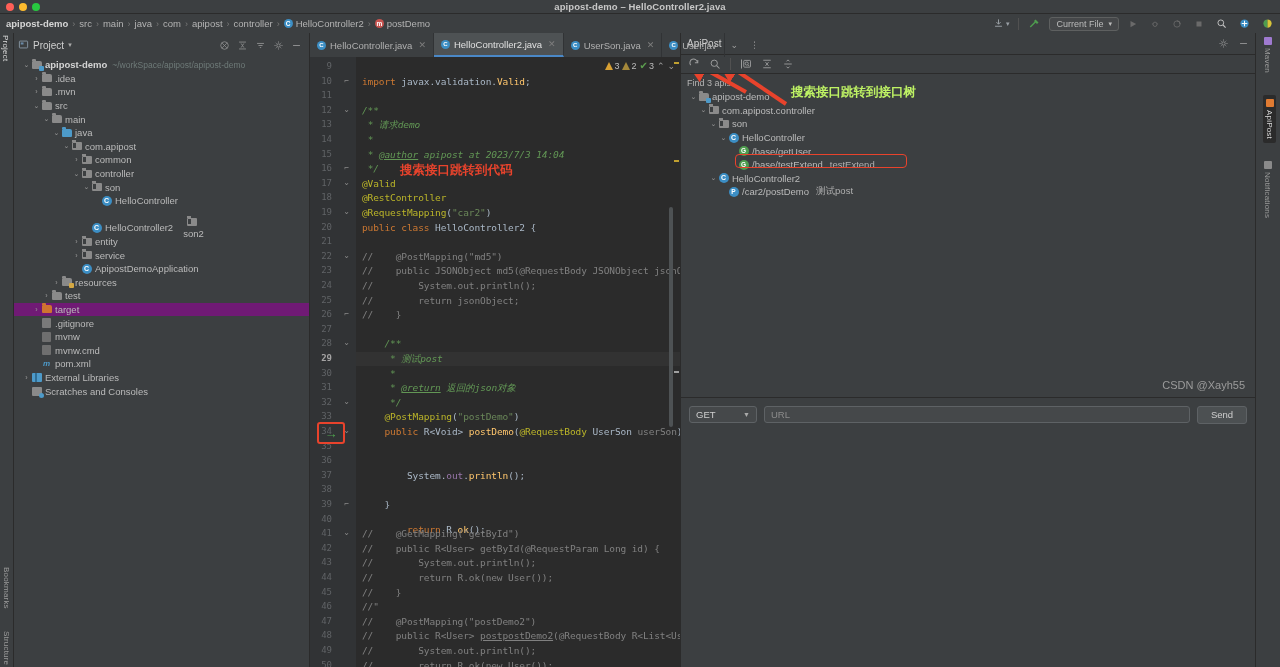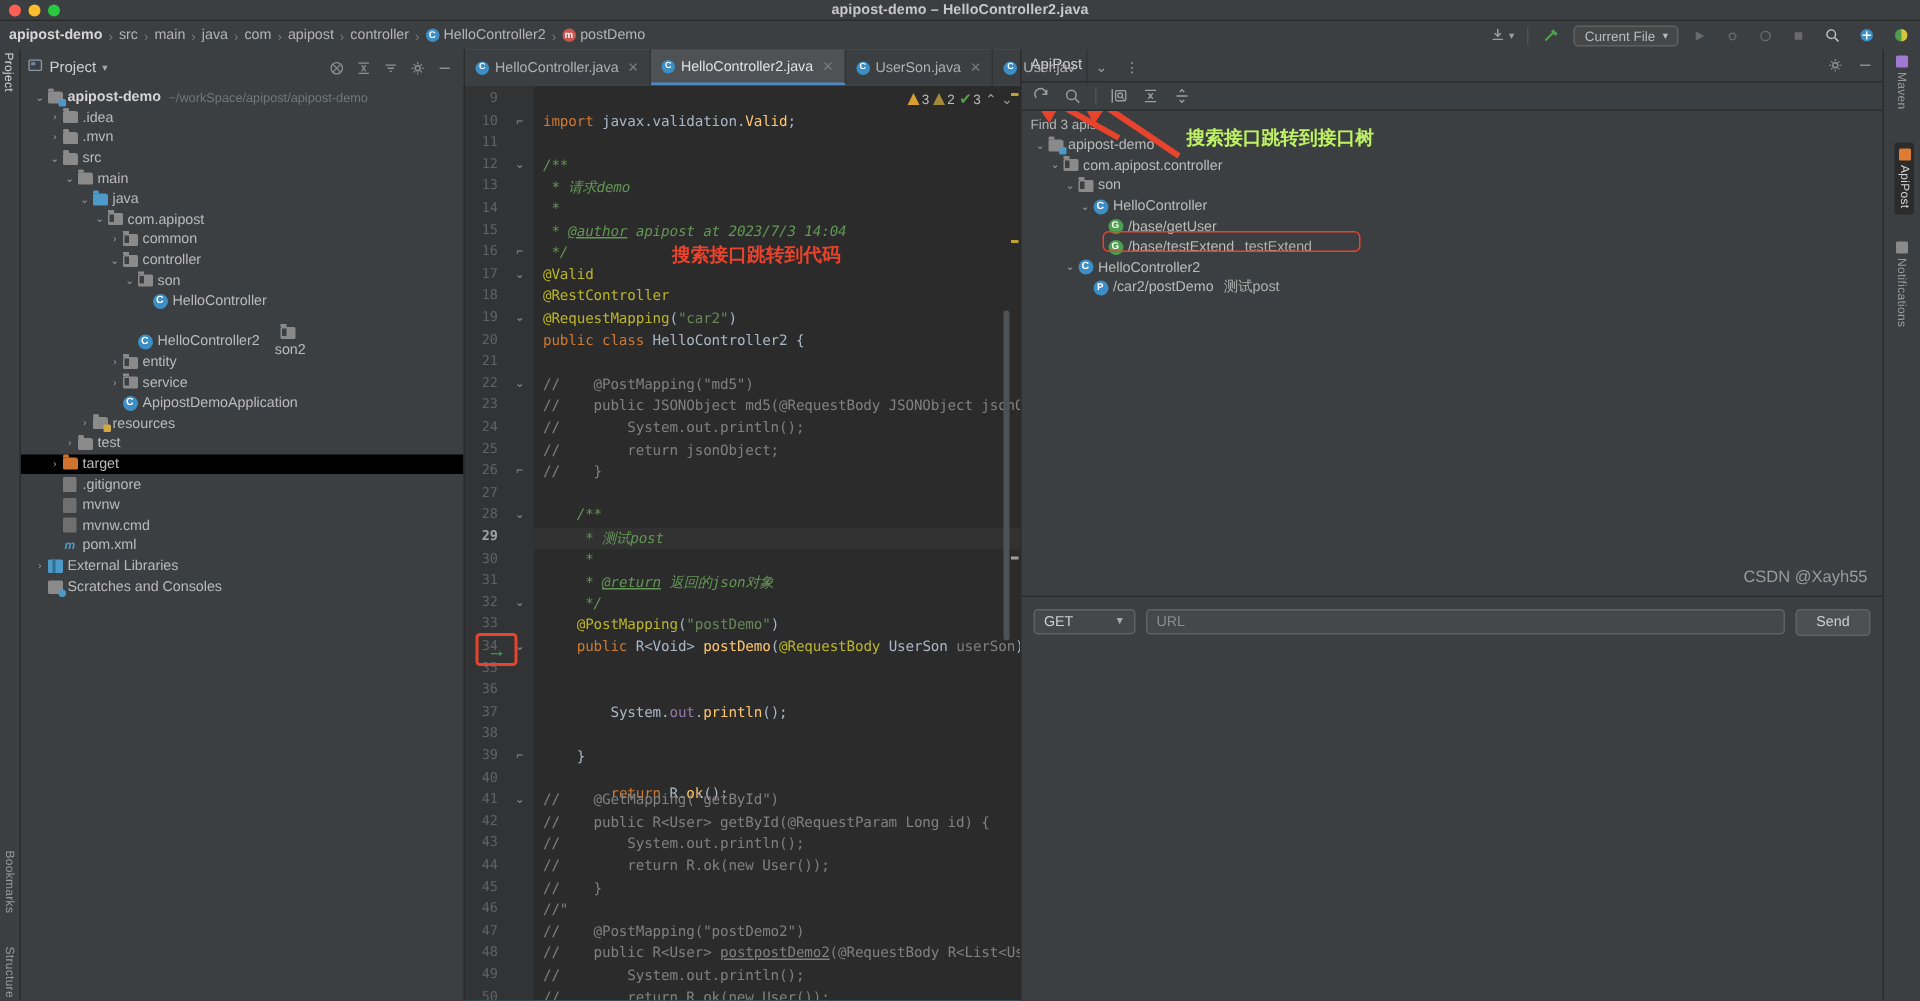--- a/index.html
+++ b/index.html
@@ -47,21 +47,21 @@
   #project{ width:296px; background:#3c3f41; display:flex; flex-direction:column;
             border-right:1px solid #2b2b2b; flex:0 0 auto;}
   #proj-head{ height:24px; display:flex; align-items:center; padding:0 4px; gap:4px;
               background:#3c3f41; }
   #proj-head .ptitle{ font-size:10px; color:#cfcfcf; display:flex; align-items:center; gap:4px;}
   #proj-tools{ margin-left:auto; display:flex; align-items:center; gap:7px; padding-right:3px;}
   .tico{ width:11px; height:11px; opacity:.72;}
   #tree{ flex:1; overflow:hidden; padding-top:1px; }
   .row{ height:13.6px; display:flex; align-items:center; font-size:9.5px; color:#bbbbbb;
         white-space:nowrap; padding-right:4px;}
-  .row.sel-target{ background:#000000; }
+  .row.sel-target{ background:#701a75; }
   .arw{ width:9px; flex:0 0 9px; text-align:center; color:#9a9a9a; font-size:7px;}
   .ico{ width:11px; flex:0 0 11px; margin-right:3px; display:flex; align-items:center;
         justify-content:center;}
   .lbl{ }
   .sub{ color:#6e7a78; margin-left:5px; font-size:8.5px;}
   .bold{ font-weight:bold; color:#d4d4d4;}
 
   
   .fold{ width:10px;height:8px; background:#8a8a8a; border-radius:1px 2px 1px 1px;
          position:relative;}
@@ -84,21 +84,21 @@
   .gfile{ width:9px;height:10px;background:#7a7a7a;border-radius:1px;}
   .tfile{ width:9px;height:10px;background:#6f6f6f;border-radius:1px;}
   .xmlf{ width:11px;font-size:8px;color:#4d9ac9;font-style:italic;font-weight:bold;text-align:center;}
   .libico{ width:10px;height:9px;background:#4d9ac9;border-radius:1px;position:relative;}
   .libico:after{content:"";position:absolute;left:3px;top:0;width:2px;height:9px;background:#2f6d94;}
   .scrico{ width:10px;height:9px;background:#8a8a8a;border-radius:1px;position:relative;}
   .scrico:after{content:"";position:absolute;right:-2px;bottom:-2px;width:5px;height:5px;
         border-radius:50%;background:#4d9ac9;}
 
   
-  #editor{ flex:1; min-width:0; display:flex; flex-direction:column; background:#0ea5e9;}
+  #editor{ flex:1; min-width:0; display:flex; flex-direction:column; background:#fde047;}
   #tabbar{ height:24px; background:#3c3f41; display:flex; align-items:stretch; font-size:9.5px;
            position:relative;}
   .etab{ display:flex; align-items:center; gap:4px; padding:0 7px; color:#b0b0b0;
          border-right:1px solid #313335; white-space:nowrap;}
   .etab.active{ background:#4e5254; border-bottom:2px solid #4a88c7; color:#e0e0e0;}
   .etab .x{ color:#7d7d7d; font-size:9px; margin-left:2px;}
   .etab-ico{ width:9px;height:9px;border-radius:50%;background:#3c8ec4;color:#fff;font-size:6px;
              line-height:9px;text-align:center;font-weight:bold;}
   #tabbar .chev{ display:flex;align-items:center;padding:0 6px;color:#a0a0a0;font-size:9px;}
   #code-wrap{ flex:1; position:relative; overflow:hidden; background:#2b2b2b;}
@@ -120,21 +120,21 @@
   .p{color:#9876aa;}
   .u{ text-decoration:underline; }
   #run-marker{ position:absolute; left:7px; width:28px; height:22px; border:2px solid #e8432c;
                border-radius:3px; display:flex; align-items:center; justify-content:center;}
   #run-arrow{ color:#4ea34e; font-size:13px;}
   #hl-line{ position:absolute; left:46px; right:0; height:14px; background:#323232;}
   #editor-scroll{ position:absolute; right:7px; width:4px; background:#4e5254; border-radius:2px;}
   .mark-strip{ position:absolute; right:1px; width:5px; height:2px; background:#c0a030;}
   #ann-arrow{ position:absolute; pointer-events:none;}
   #ann-text1{ position:absolute; color:#e8432c; font-size:12.5px; font-weight:bold;
-              font-family:"DejaVu Sans", sans-serif; white-space:nowrap;margin-left:48px;}
+              font-family:"DejaVu Sans", sans-serif; white-space:nowrap;}
 
   
   #apipost{ width:575px; flex:0 0 auto; background:#3c3f41; display:flex; flex-direction:column;
             border-left:1px solid #2b2b2b;}
   #ap-head{ height:22px; display:flex; align-items:center; padding:0 6px; font-size:10px;
             color:#cfcfcf; border-bottom:1px solid #2b2b2b;}
   #ap-head-right{ margin-left:auto; display:flex; gap:9px; align-items:center;}
   #ap-tools{ height:19px; display:flex; align-items:center; gap:9px; padding:0 7px;
              border-bottom:1px solid #2b2b2b;}
   .apico{ width:12px;height:12px;opacity:.78;}

